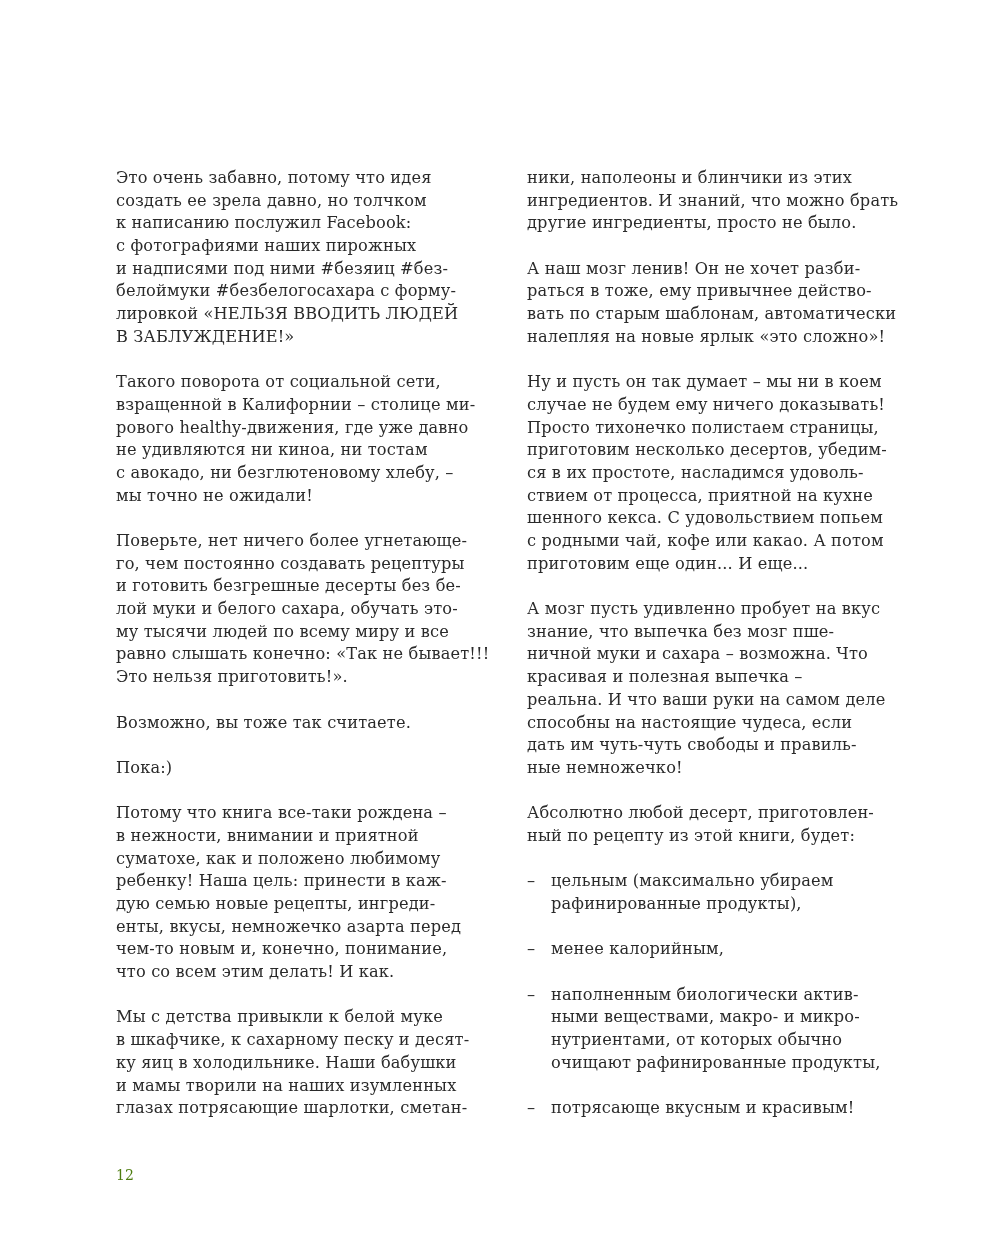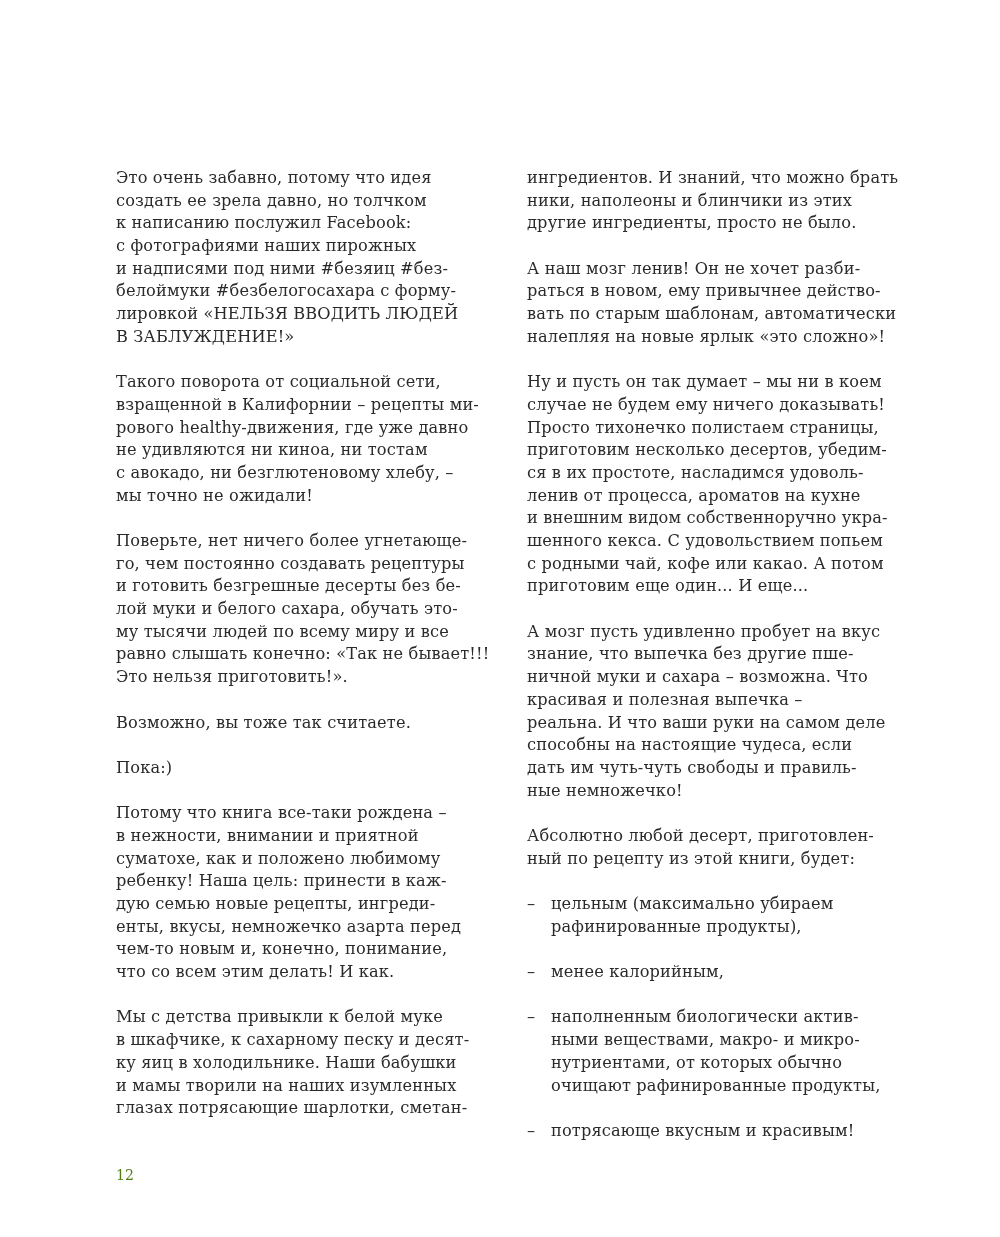--- a/index.html
+++ b/index.html
@@ -36,21 +36,21 @@
       <span class="line">создать ее зрела давно, но толчком</span>
       <span class="line">к написанию послужил Facebook:</span>
       <span class="line">с фотографиями наших пирожных</span>
       <span class="line">и надписями под ними #безяиц #без-</span>
       <span class="line">белоймуки #безбелогосахара с форму-</span>
       <span class="line">лировкой «НЕЛЬЗЯ ВВОДИТЬ ЛЮДЕЙ</span>
       <span class="line">В ЗАБЛУЖДЕНИЕ!»</span>
     </p>
     <p class="para">
       <span class="line">Такого поворота от социальной сети,</span>
-      <span class="line">взращенной в Калифорнии – рецепты ми-</span>
+      <span class="line">взращенной в Калифорнии – столице ми-</span>
       <span class="line">рового healthy-движения, где уже давно</span>
       <span class="line">не удивляются ни киноа, ни тостам</span>
       <span class="line">с авокадо, ни безглютеновому хлебу, –</span>
       <span class="line">мы точно не ожидали!</span>
     </p>
     <p class="para">
       <span class="line">Поверьте, нет ничего более угнетающе-</span>
       <span class="line">го, чем постоянно создавать рецептуры</span>
       <span class="line">и готовить безгрешные десерты без бе-</span>
       <span class="line">лой муки и белого сахара, обучать это-</span>
@@ -78,45 +78,44 @@
       <span class="line">Мы с детства привыкли к белой муке</span>
       <span class="line">в шкафчике, к сахарному песку и десят-</span>
       <span class="line">ку яиц в холодильнике. Наши бабушки</span>
       <span class="line">и мамы творили на наших изумленных</span>
       <span class="line">глазах потрясающие шарлотки, сметан-</span>
     </p>
   </div>
 
   <div class="col col-right">
     <p class="para">
+      <span class="line">ники, наполеоны и блинчики из этих</span>
       <span class="line">ингредиентов. И знаний, что можно брать</span>
-      <span class="line">ники, наполеоны и блинчики из этих</span>
       <span class="line">другие ингредиенты, просто не было.</span>
     </p>
     <p class="para">
       <span class="line">А наш мозг ленив! Он не хочет разби-</span>
-      <span class="line">раться в новом, ему привычнее действо-</span>
+      <span class="line">раться в тоже, ему привычнее действо-</span>
       <span class="line">вать по старым шаблонам, автоматически</span>
       <span class="line">налепляя на новые ярлык «это сложно»!</span>
     </p>
     <p class="para">
       <span class="line">Ну и пусть он так думает – мы ни в коем</span>
       <span class="line">случае не будем ему ничего доказывать!</span>
       <span class="line">Просто тихонечко полистаем страницы,</span>
       <span class="line">приготовим несколько десертов, убедим-</span>
       <span class="line">ся в их простоте, насладимся удоволь-</span>
-      <span class="line">ленив от процесса, ароматов на кухне</span>
-      <span class="line">и внешним видом собственноручно укра-</span>
+      <span class="line">ствием от процесса, приятной на кухне</span>
       <span class="line">шенного кекса. С удовольствием попьем</span>
       <span class="line">с родными чай, кофе или какао. А потом</span>
       <span class="line">приготовим еще один... И еще...</span>
     </p>
     <p class="para">
       <span class="line">А мозг пусть удивленно пробует на вкус</span>
-      <span class="line">знание, что выпечка без другие пше-</span>
+      <span class="line">знание, что выпечка без мозг пше-</span>
       <span class="line">ничной муки и сахара – возможна. Что</span>
       <span class="line">красивая и полезная выпечка –</span>
       <span class="line">реальна. И что ваши руки на самом деле</span>
       <span class="line">способны на настоящие чудеса, если</span>
       <span class="line">дать им чуть-чуть свободы и правиль-</span>
       <span class="line">ные немножечко!</span>
     </p>
     <p class="para">
       <span class="line">Абсолютно любой десерт, приготовлен-</span>
       <span class="line">ный по рецепту из этой книги, будет:</span>

